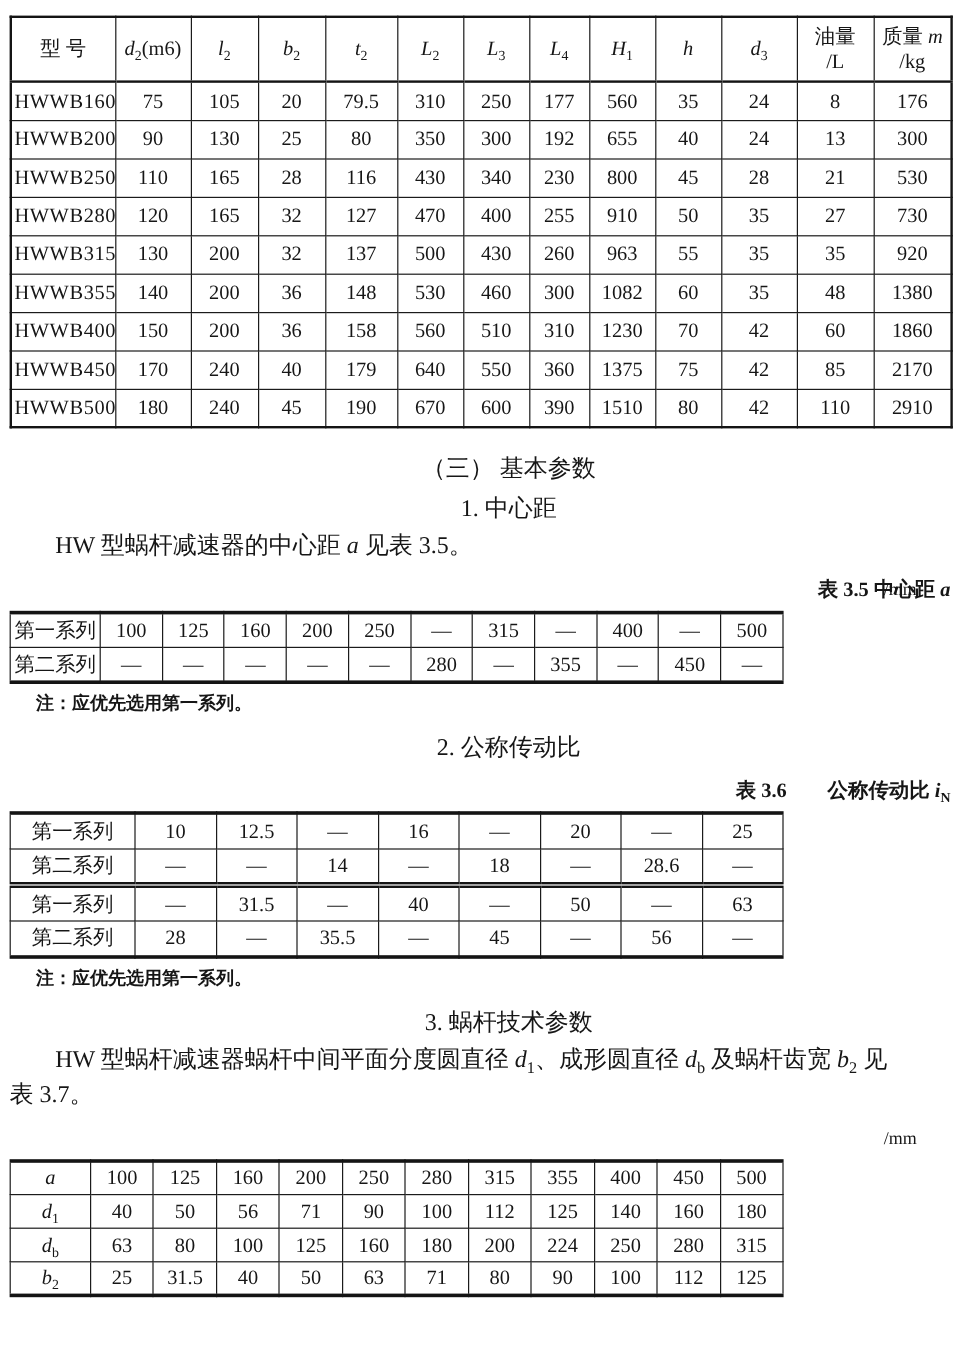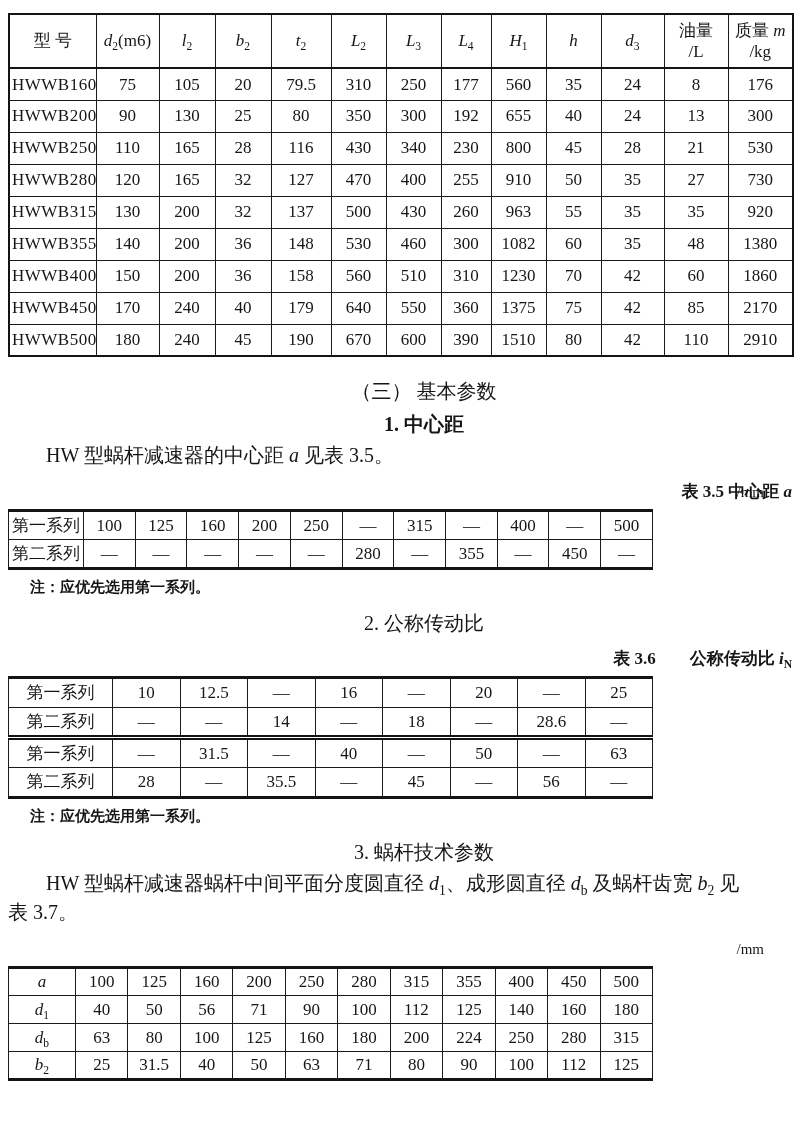--- a/index.html
+++ b/index.html
@@ -50,21 +50,21 @@
   .t37 td { height: 28px; }
   .t36 tr.dbl td { border-bottom: 5px double #141414; }
 
   
   .sec {
     margin: 20px 0 0 48px;
     font-size: 20px;
     line-height: 28px;
     text-align: center;
   }
-  .sec.item { margin-top: 5px; font-weight: bold; }
+  .sec.item { margin-top: 5px; }
   .para {
     margin: 3px 0 0 0;
     padding-left: 38px;
     font-size: 20px;
     line-height: 29px;
   }
   .para.hang { padding-left: 0; text-indent: 38px; }
   .caption-row {
     position: relative;
     margin-top: 10px;

